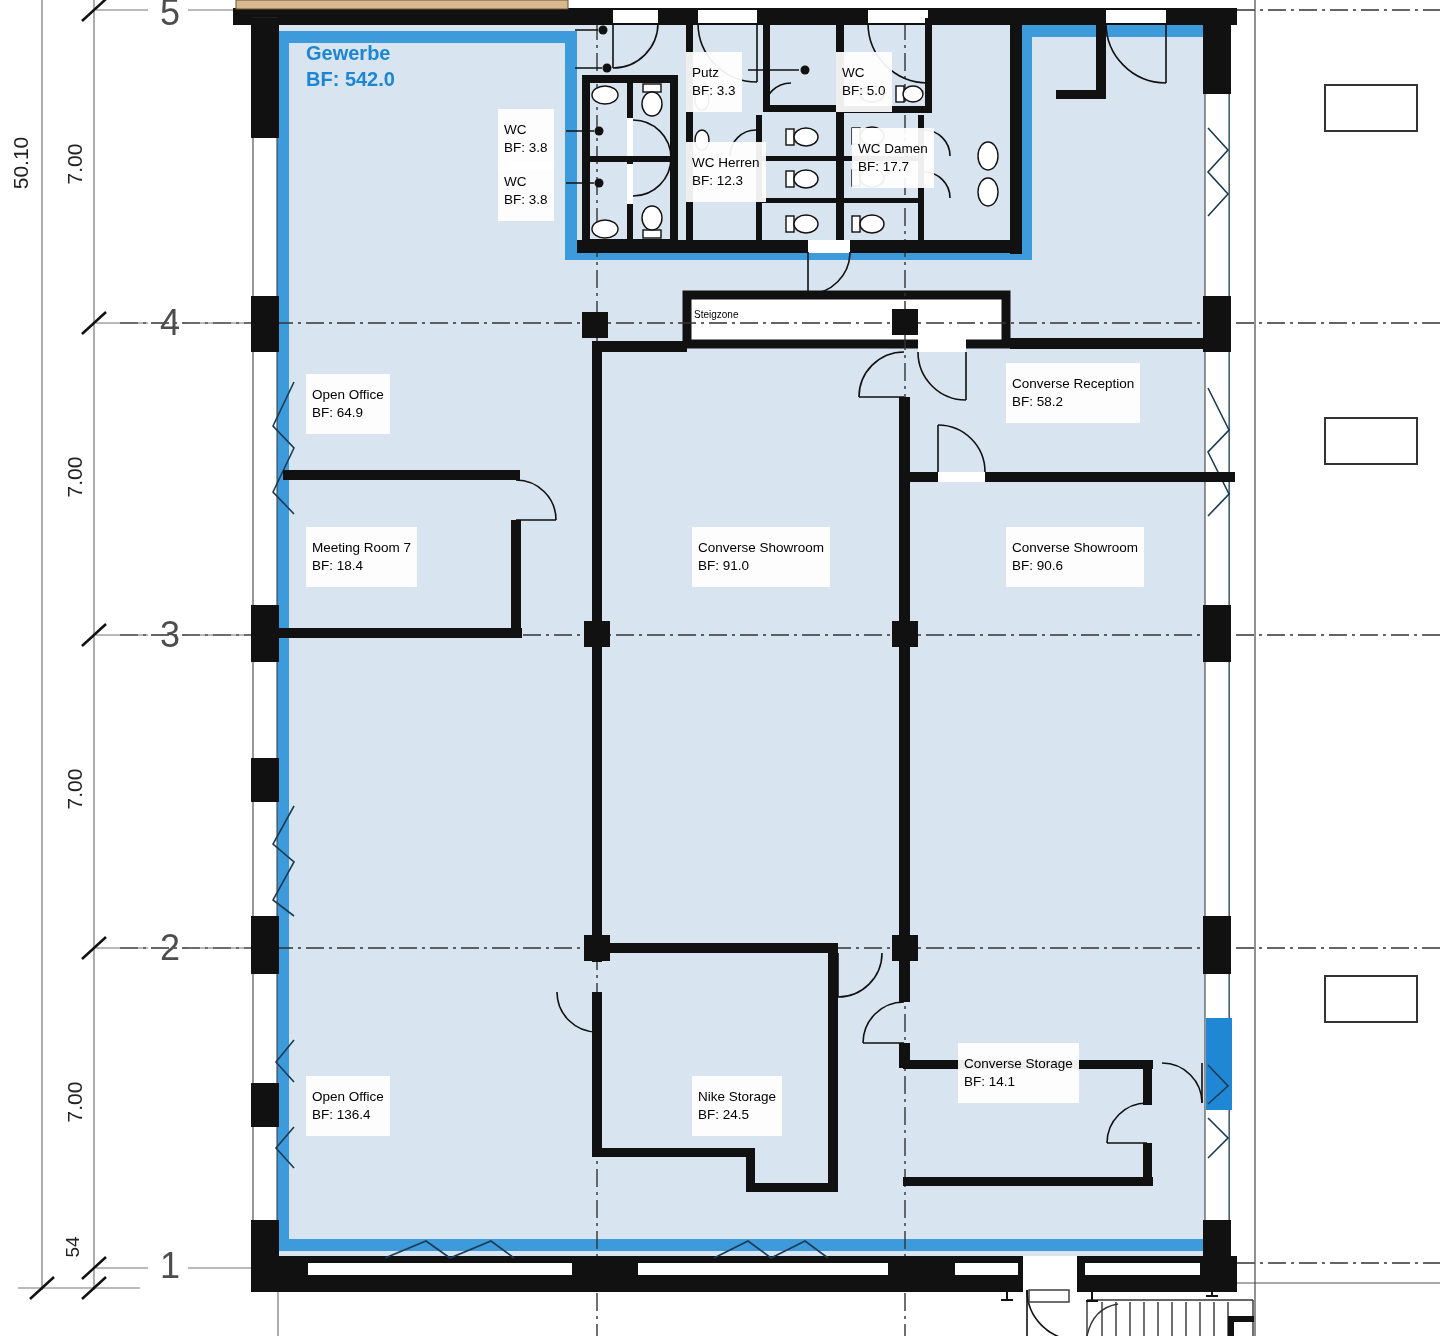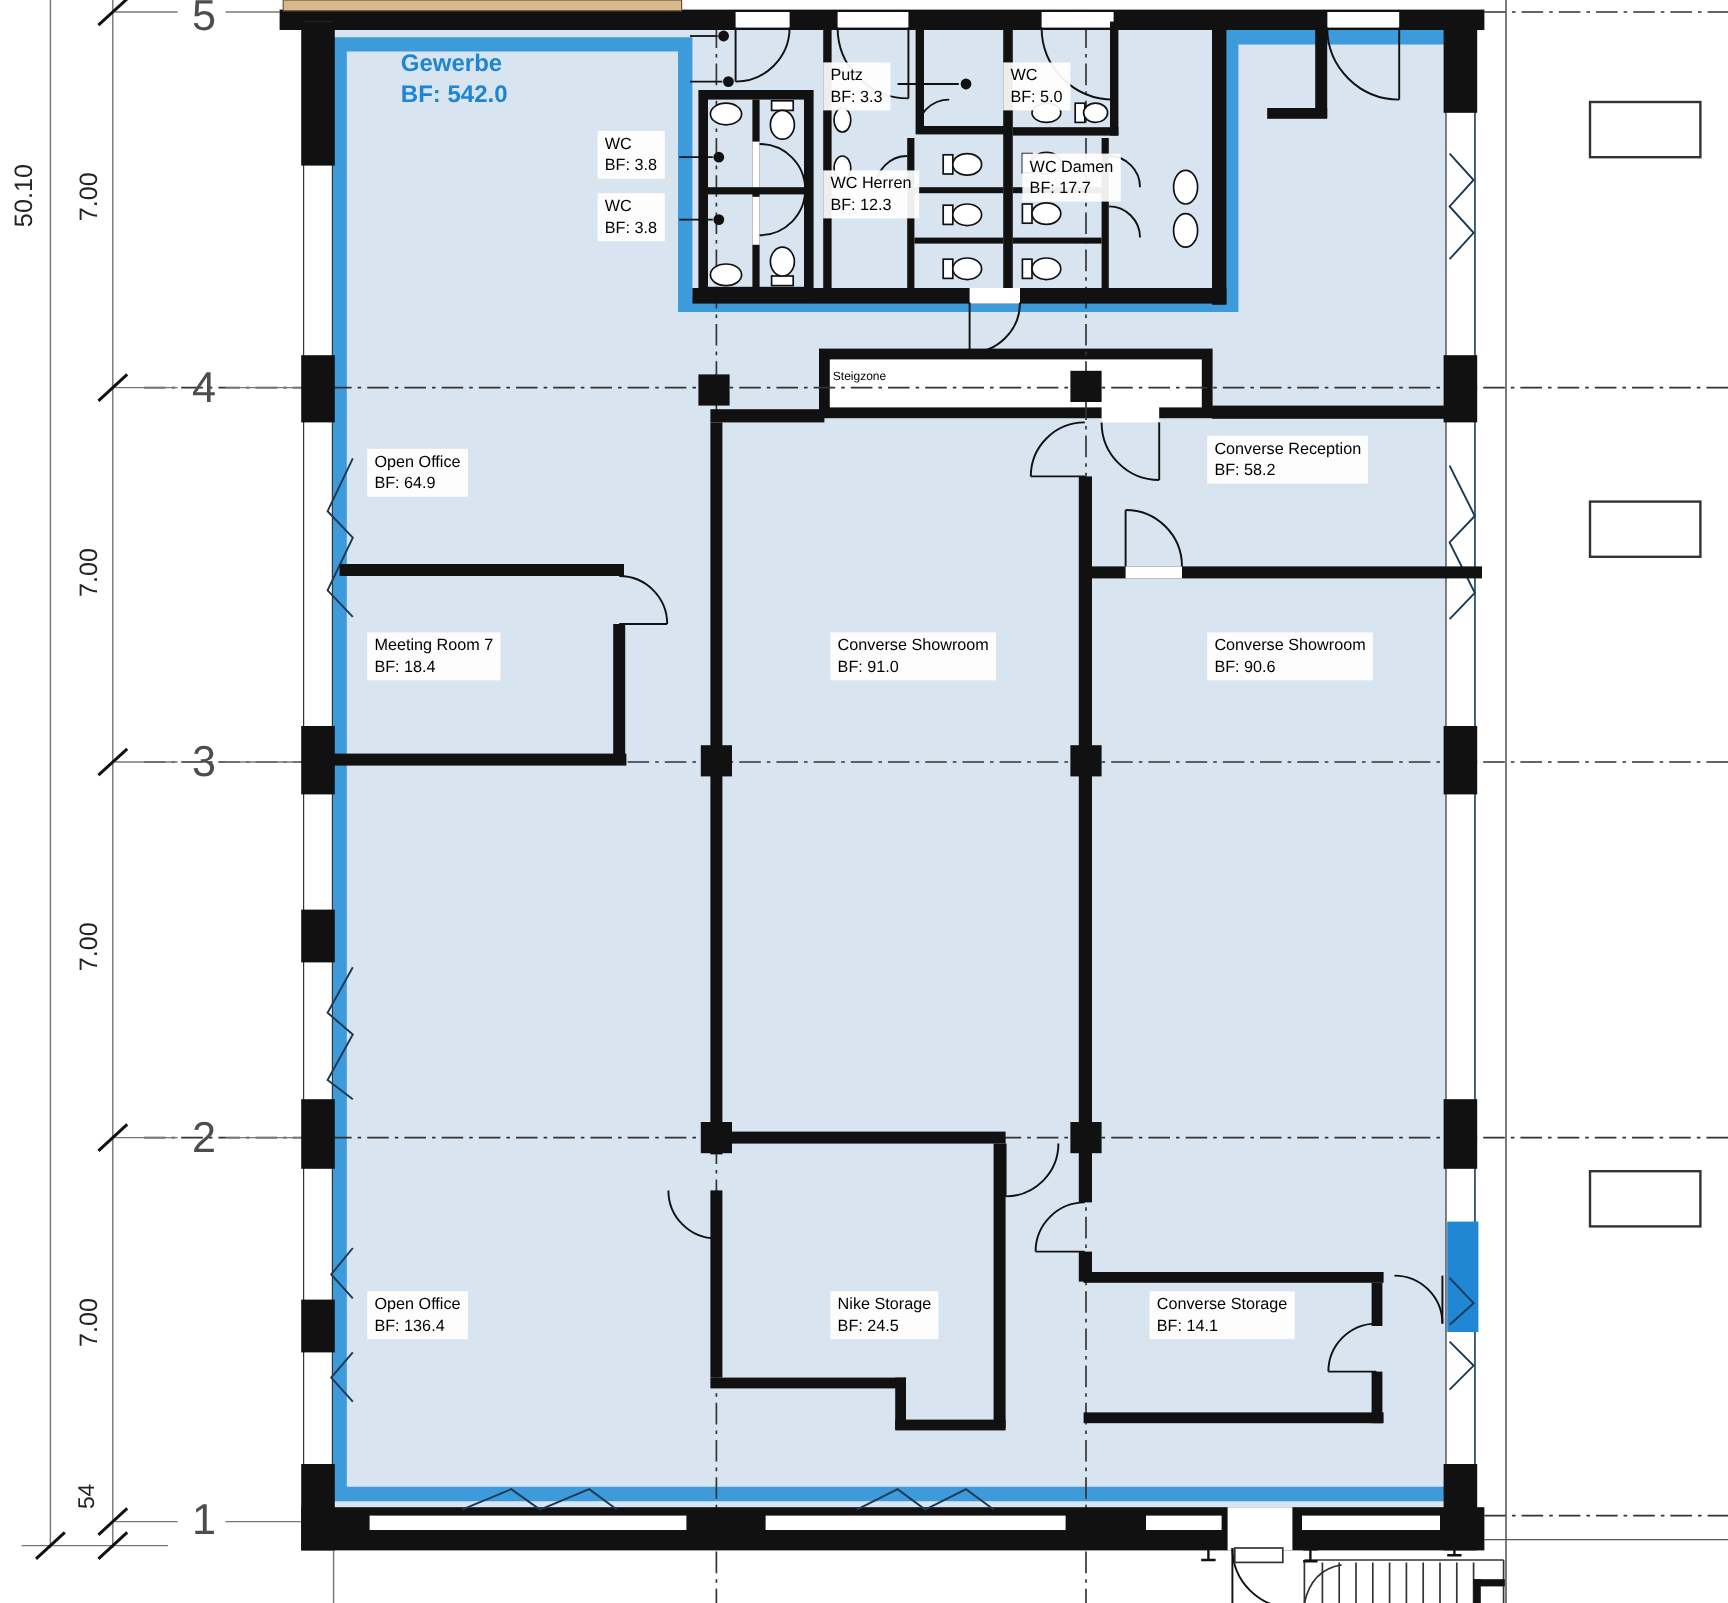--- a/index.html
+++ b/index.html
@@ -1,21 +1,21 @@
 <!DOCTYPE html>
 <html><head>
 <meta charset="utf-8">
 <style>
   html,body{margin:0;padding:0;background:#fff;font-family:"Liberation Sans",sans-serif;}
   .plan{position:relative;width:1440px;height:1336px;overflow:hidden;background:#fff;}
   .plan svg{position:absolute;left:0;top:0;}
-  .lbl{position:absolute;background:rgba(255,255,255,.93);color:#000;font-size:13.5px;line-height:1.32;padding:2px 6px;white-space:nowrap;}
+  .lbl{position:absolute;background:rgba(255,255,255,.93);color:#000;font-size:13.5px;line-height:1.32;padding:12px 6px;white-space:nowrap;}
   .lbl span{display:block;}
   .lease-lbl{position:absolute;color:#1C86D4;font-weight:700;font-size:20px;line-height:1.3;white-space:nowrap;}
-  .lease-lbl span{display:block;margin-left:28px;}
+  .lease-lbl span{display:block;}
   .steig{background:rgba(255,255,255,.0);font-size:10px;padding:0 3px;}
   .gridnum{position:absolute;width:40px;text-align:center;font-size:36px;color:#4d4d4d;}
   .dim{position:absolute;width:90px;text-align:center;font-size:21px;color:#222;transform:rotate(-90deg);}
   .dim.small{width:60px;font-size:19px;}
 </style>
 </head>
 <body>
 
 <div class="plan">
 
@@ -341,21 +341,21 @@
 <div class="lbl" style="left:306px;top:1076px">
   <span>Open Office</span>
   <span>BF: 136.4</span>
 </div>
 
 <div class="lbl" style="left:692px;top:1076px">
   <span>Nike Storage</span>
   <span>BF: 24.5</span>
 </div>
 
-<div class="lbl" style="left:958px;top:1076px">
+<div class="lbl" style="left:958px;top:1043px">
   <span>Converse Storage</span>
   <span>BF: 14.1</span>
 </div>
 
 <div class="lbl" style="left:498px;top:109px">
   <span>WC</span>
   <span>BF: 3.8</span>
 </div>
 
 <div class="lbl" style="left:498px;top:161px">

